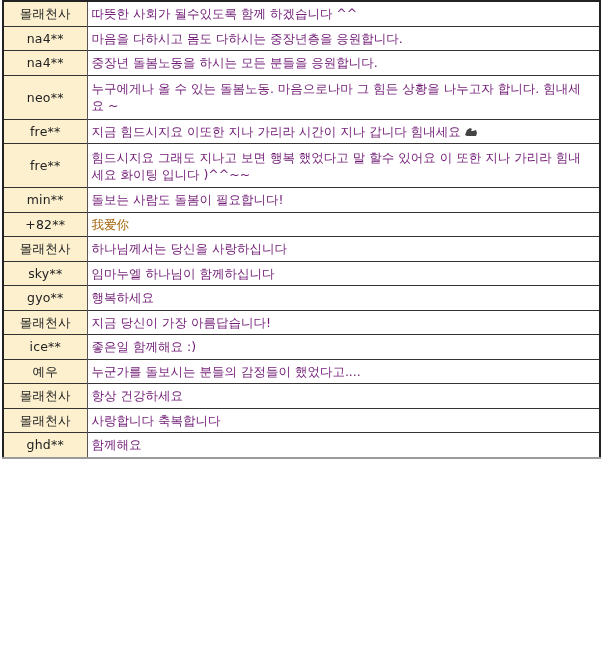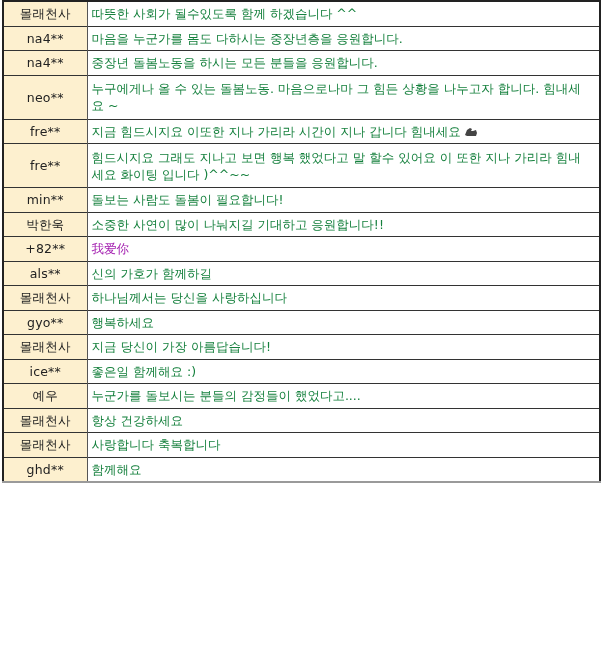--- a/index.html
+++ b/index.html
@@ -43,25 +43,25 @@
       border-right: 1.5px solid #555;
       font-size: 12px;
       letter-spacing: 0.2px;
       color: #222;
     }
     td.msg {
       background: #ffffff;
       text-align: left;
       padding-left: 4px !important;
       padding-right: 8px !important;
-      color: #15803d;
+      color: #701a75;
     }
     tr.single td { height: 23.5px; }
     tr.double td { height: 43px; }
-    td.msg.cjk { color: #a21caf; font-family: "DejaVu Serif", serif; }
+    td.msg.cjk { color: #a16207; font-family: "DejaVu Serif", serif; }
     .flex-icon {
       display: inline-block;
       width: 14px;
       height: 10px;
       vertical-align: -1px;
       margin-left: 3px;
     }
   </style>
 </head>
 <body>
@@ -72,21 +72,21 @@
       <col class="c-name">
       <col class="c-msg">
     </colgroup>
     <tbody>
       <tr class="single">
         <td class="name">몰래천사</td>
         <td class="msg">따뜻한 사회가 될수있도록 함께 하겠습니다 ^^</td>
       </tr>
       <tr class="single">
         <td class="name">na4**</td>
-        <td class="msg">마음을 누군가를 몸도 다하시는 중장년층을 응원합니다.</td>
+        <td class="msg">마음을 다하시고 몸도 다하시는 중장년층을 응원합니다.</td>
       </tr>
       <tr class="single">
         <td class="name">na4**</td>
         <td class="msg">중장년 돌봄노동을 하시는 모든 분들을 응원합니다.</td>
       </tr>
       <tr class="double">
         <td class="name">neo**</td>
         <td class="msg">누구에게나 올 수 있는 돌봄노동. 마음으로나마 그 힘든 상황을 나누고자 합니다. 힘내세요 ~</td>
       </tr>
       <tr class="single">
@@ -97,34 +97,30 @@
       </tr>
       <tr class="double">
         <td class="name">fre**</td>
         <td class="msg">힘드시지요 그래도 지나고 보면 행복 했었다고 말 할수 있어요 이 또한 지나 가리라 힘내세요 화이팅 입니다 )^^~~</td>
       </tr>
       <tr class="single">
         <td class="name">min**</td>
         <td class="msg">돌보는 사람도 돌봄이 필요합니다!</td>
       </tr>
       <tr class="single">
-        <td class="name">박한욱</td>
-        <td class="msg">소중한 사연이 많이 나눠지길 기대하고 응원합니다!!</td>
-      </tr>
-      <tr class="single">
         <td class="name">+82**</td>
         <td class="msg cjk">我爱你</td>
       </tr>
       <tr class="single">
-        <td class="name">als**</td>
-        <td class="msg">신의 가호가 함께하길</td>
+        <td class="name">몰래천사</td>
+        <td class="msg">하나님께서는 당신을 사랑하십니다</td>
       </tr>
       <tr class="single">
-        <td class="name">몰래천사</td>
-        <td class="msg">하나님께서는 당신을 사랑하십니다</td>
+        <td class="name">sky**</td>
+        <td class="msg">임마누엘 하나님이 함께하십니다</td>
       </tr>
       <tr class="single">
         <td class="name">gyo**</td>
         <td class="msg">행복하세요</td>
       </tr>
       <tr class="single">
         <td class="name">몰래천사</td>
         <td class="msg">지금 당신이 가장 아름답습니다!</td>
       </tr>
       <tr class="single">

